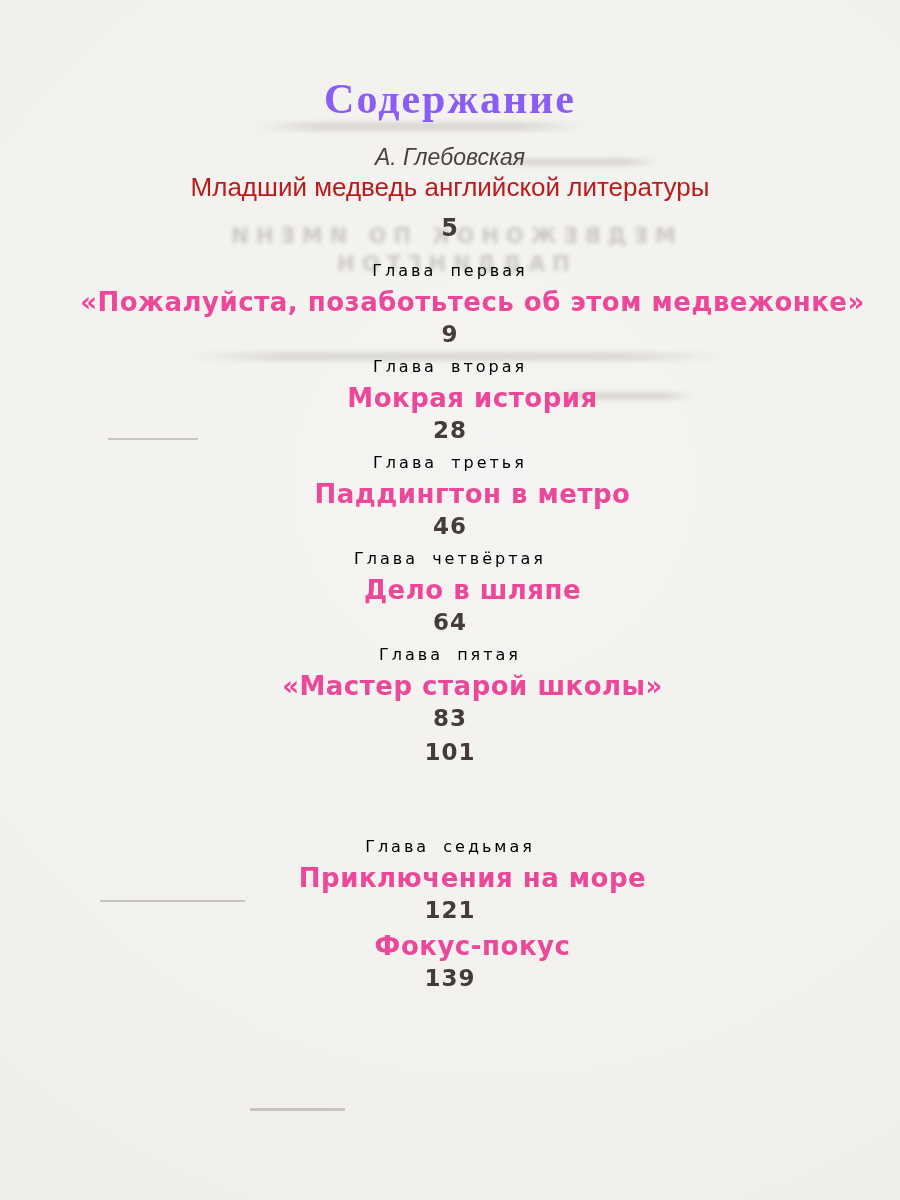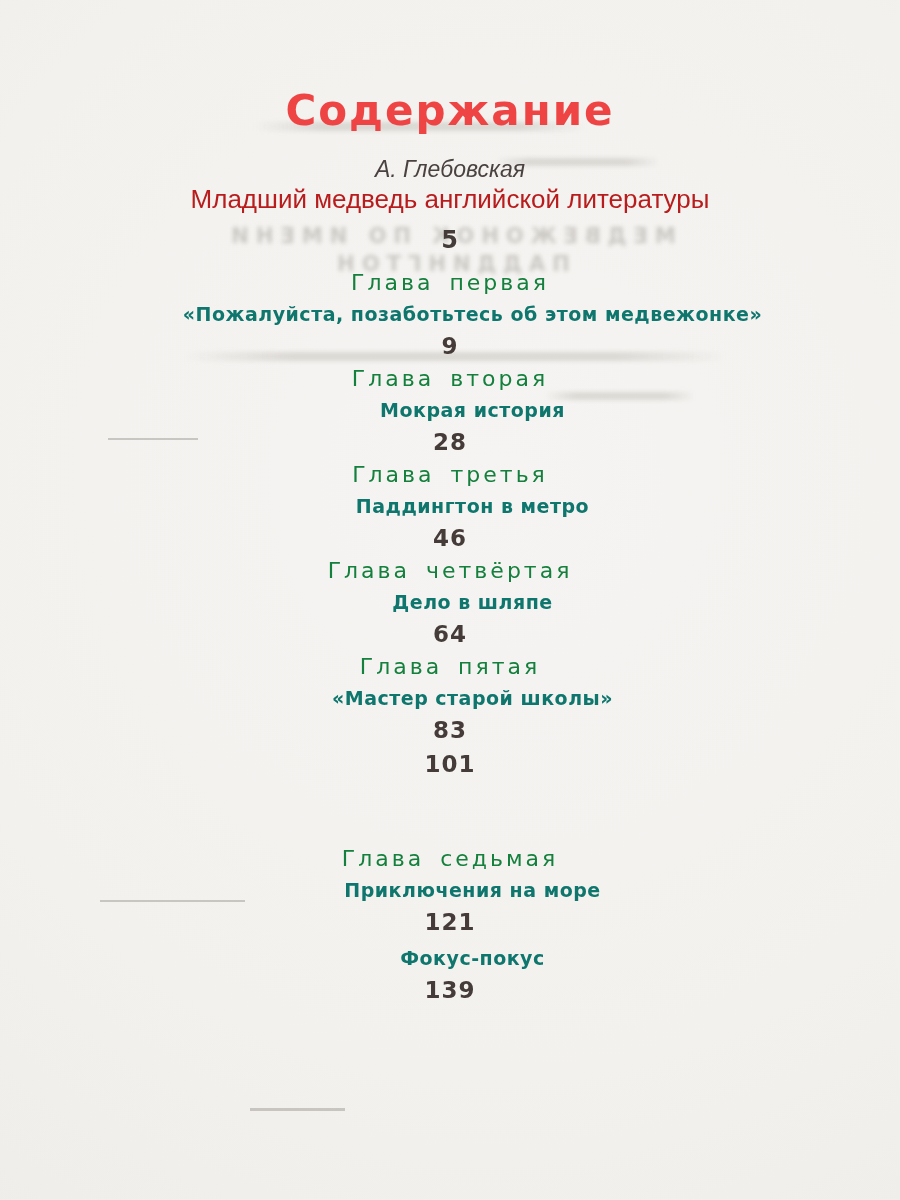--- a/index.html
+++ b/index.html
@@ -39,22 +39,23 @@
     pointer-events: none;
   }
 
   .toc { position: relative; padding-top: 70px; }
 
   .toc-title {
     font-size: 42px;
     font-weight: bold;
     letter-spacing: 2px;
     line-height: 50px;
-    margin: 16px;
-    color: #ef4444;
+    margin: 4px;
+    color: #8b5cf6;
+    font-family: Liberation Serif, serif;
   }
 
   .intro { margin-top: 19px; }
   .intro-author {
     font-family: "Liberation Sans", sans-serif;
     font-style: italic;
     font-size: 23px;
     line-height: 28px;
     color: #4a4240;
   }
@@ -70,32 +71,32 @@
     line-height: 26px;
     margin-top: 12px;
     letter-spacing: 1px;
     color: #453c39;
   }
 
   .chapters { margin-top: 16px; }
   .chapter { height: 92px; margin-top: 4px; }
   .chapter:first-child { margin-top: 0; }
   .chapter-header {
-    font-size: 22px;
+    font-size: 16px;
     line-height: 28px;
     letter-spacing: 3px;
     word-spacing: 6px;
-    color: #15803d;
+    color: #000000;
   }
   .chapter-title {
-    font-size: 19px;
+    font-size: 26px;
     font-weight: bold;
     line-height: 34px;
     letter-spacing: 0.5px;
-    color: #0f766e;
+    color: #ec4899;
     padding-left: 45px;
   }
   .chapter-page {
     font-size: 23px;
     font-weight: bold;
     line-height: 30px;
     letter-spacing: 1px;
     color: #453c39;
   }
 </style>

